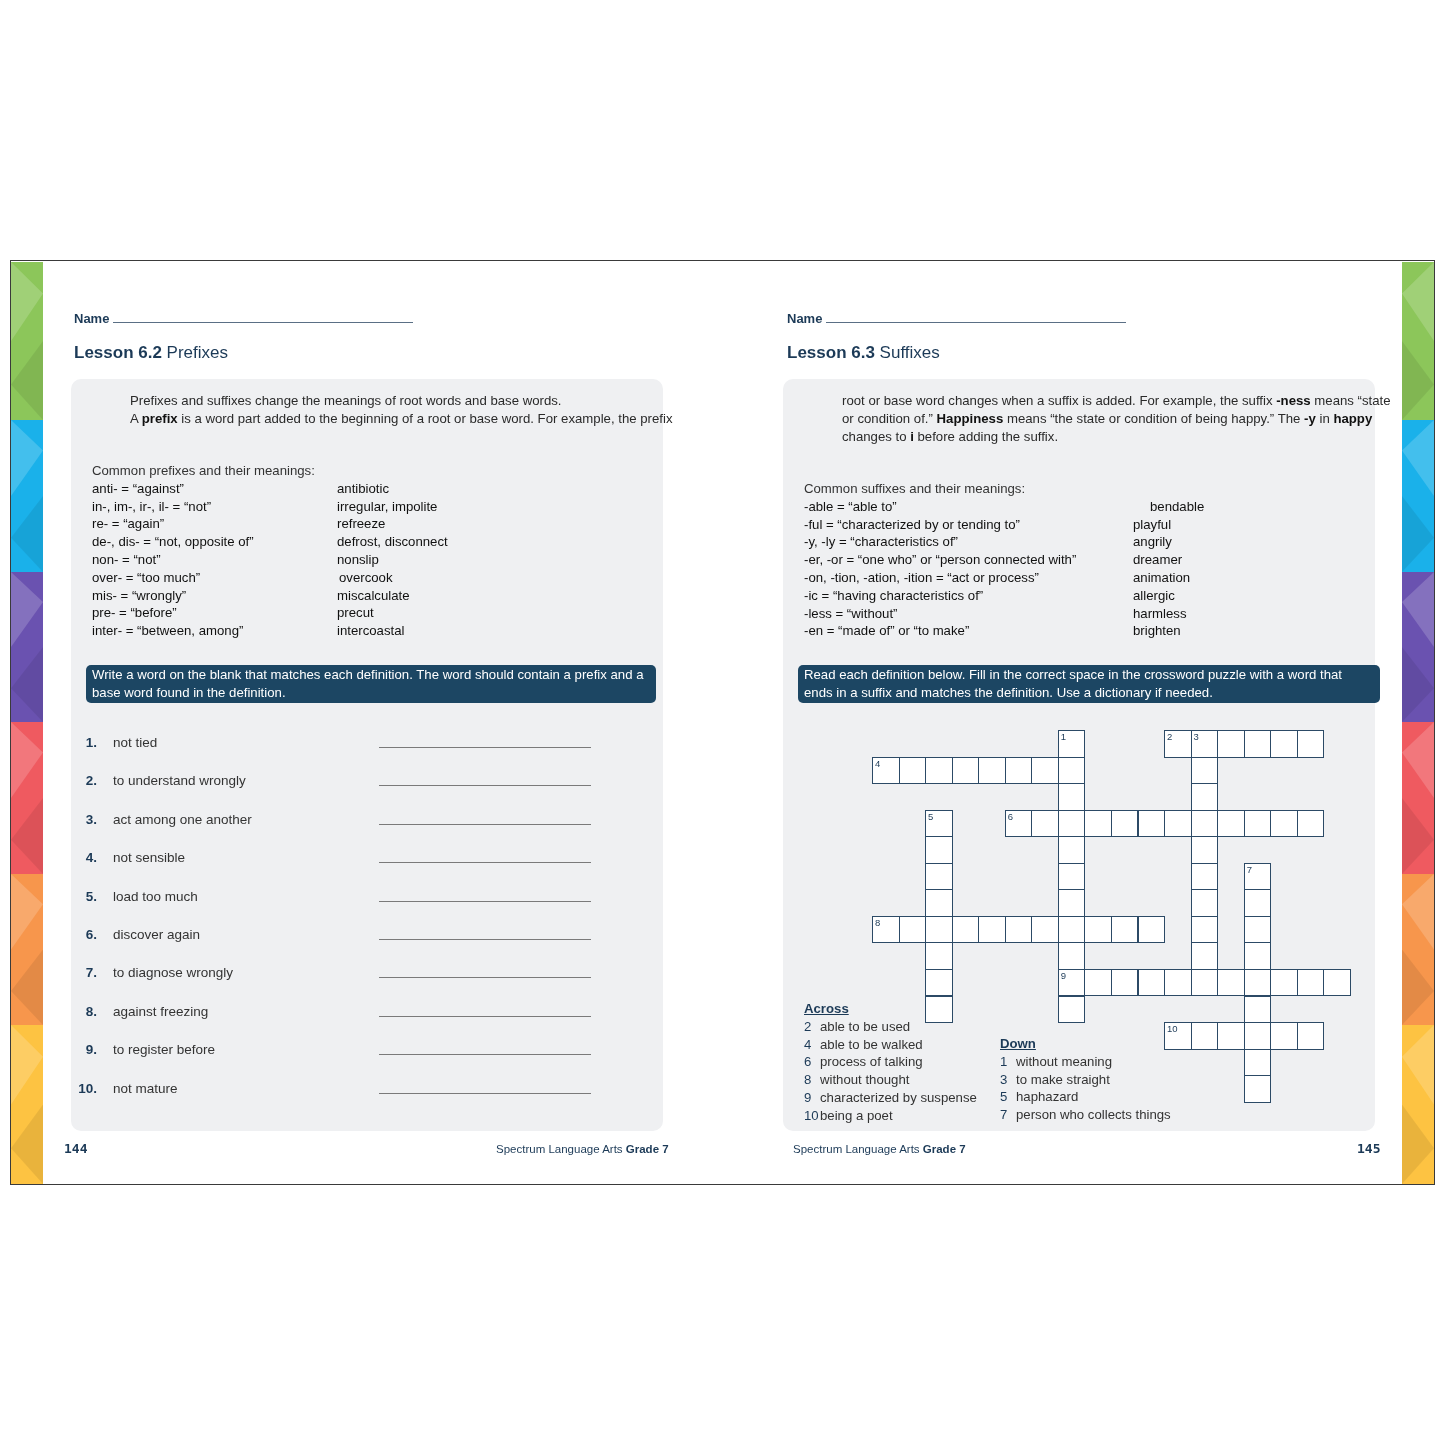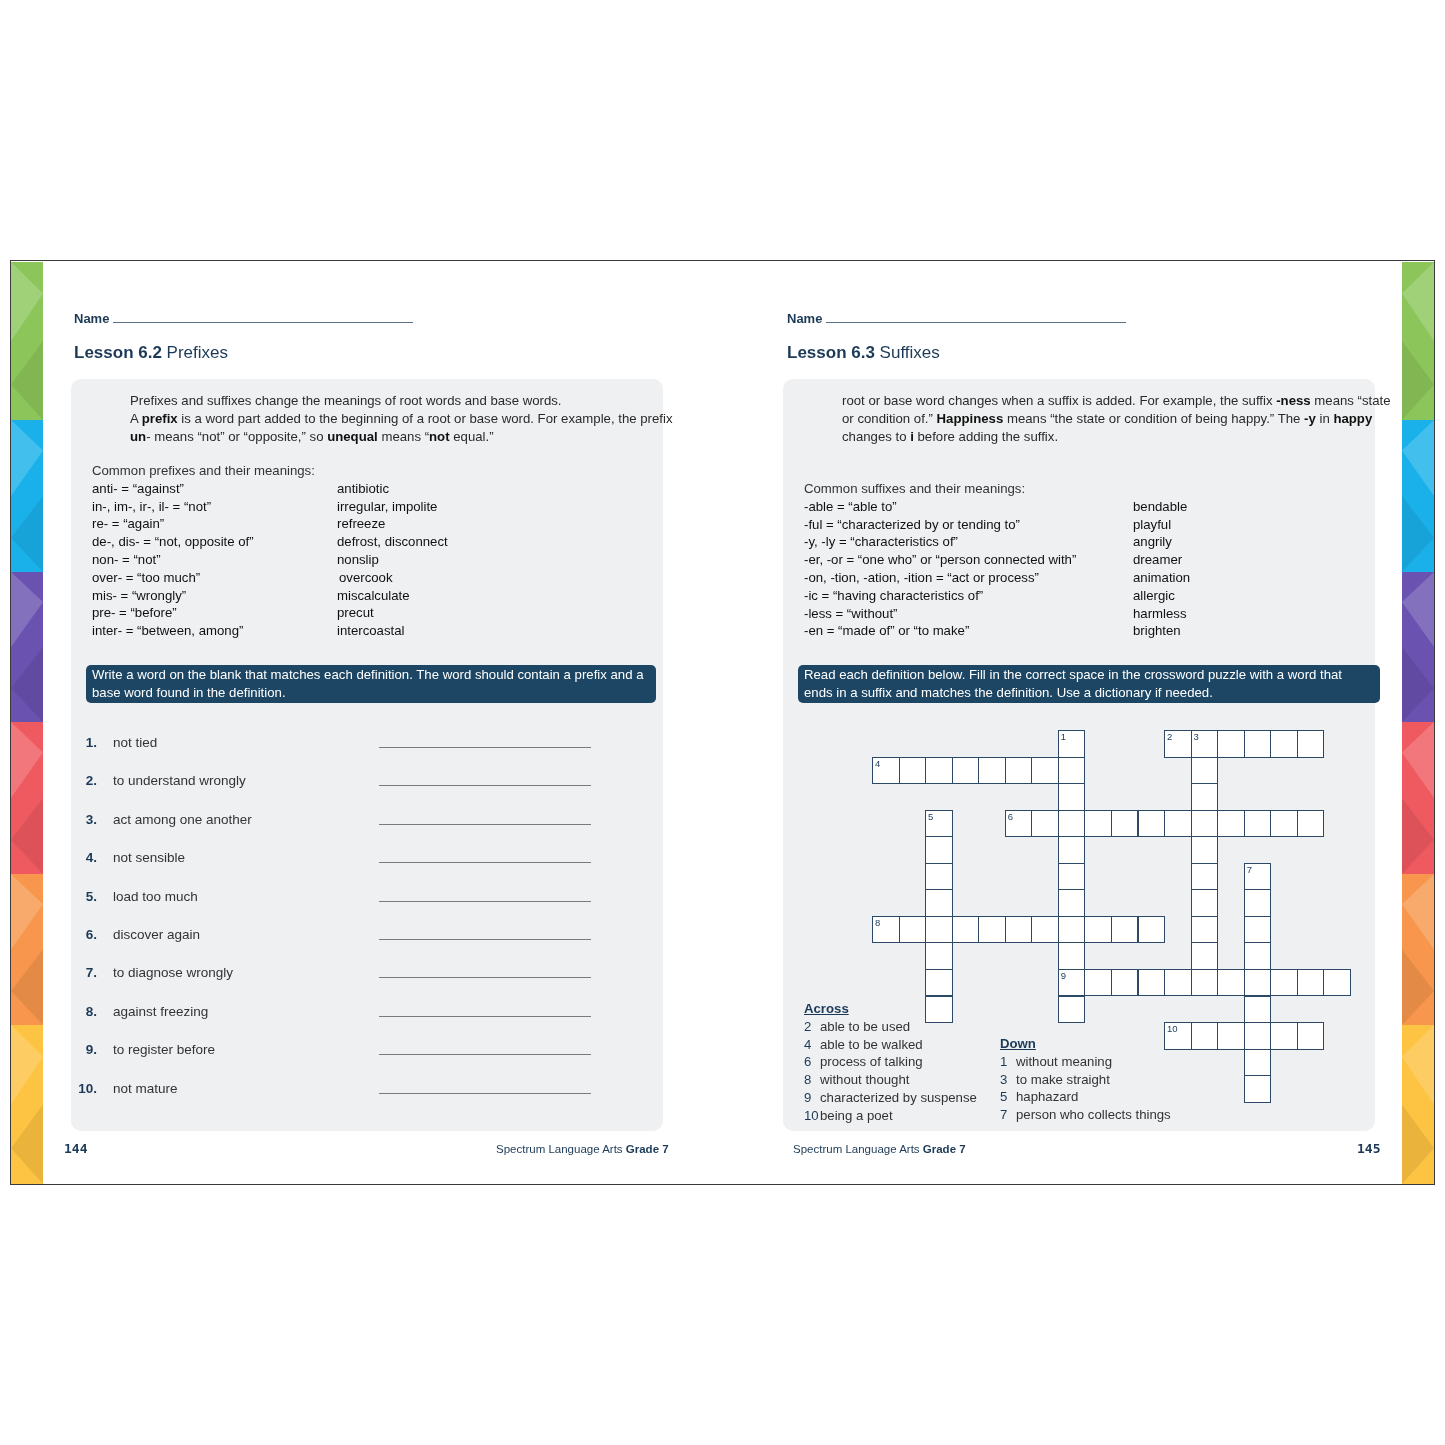--- a/index.html
+++ b/index.html
@@ -96,21 +96,20 @@
     </div>
     <div class="lesson-title" style="left:30px">
       <b>Lesson 6.2</b>
       <span>Prefixes</span>
     </div>
 
     <div class="panel" style="left:27px; width:592px;">
       <div class="intro" style="left:21px; top:13px; width:565px;">
         <div>Prefixes and suffixes change the meanings of root words and base words.</div>
         <div><span>A </span><b>prefix</b><span> is a word part added to the beginning of a root or base word. For example, the prefix</span></div>
-        <div><b>un</b><span>- means “not” or “opposite,” so </span><b>unequal</b><span> means “</span><b>not</b><span> equal.”</span></div>
       </div>
 
       <div class="table" style="left:21px; top:83px; width:560px;" id="prefixTable">
         <div class="caption">Common prefixes and their meanings:</div>
       <div class="row" style="position: relative;">
             <span class="c1">anti- = “against”</span>
             <span class="c2" style="left:245px">antibiotic</span>
           </div>
           <div class="row" style="position: relative;">
             <span class="c1">in-, im-, ir-, il- = “not”</span>
@@ -221,21 +220,21 @@
       <div class="intro" style="left:21px; top:13px; width:570px;" id="rIntro">
           <div><span>root or base word changes when a suffix is added. For example, the suffix </span><b>-ness</b><span> means “state</span></div>
           <div><span>or condition of.” </span><b>Happiness</b><span> means “the state or condition of being happy.” The </span><b>-y</b><span> in </span><b>happy</b></div>
           <div><span>changes to </span><b>i</b><span> before adding the suffix.</span></div>
         </div>
 
       <div class="table" style="left:21px; top:101px; width:560px;" id="suffixTable">
         <div class="caption">Common suffixes and their meanings:</div>
       <div class="row" style="position: relative;">
             <span class="c1">-able = “able to”</span>
-            <span class="c2" style="left:329px">bendable</span>
+            <span class="c2" style="left:346px">bendable</span>
           </div>
           <div class="row" style="position: relative;">
             <span class="c1">-ful = “characterized by or tending to”</span>
             <span class="c2" style="left:329px">playful</span>
           </div>
           <div class="row" style="position: relative;">
             <span class="c1">-y, -ly = “characteristics of”</span>
             <span class="c2" style="left:329px">angrily</span>
           </div>
           <div class="row" style="position: relative;">

